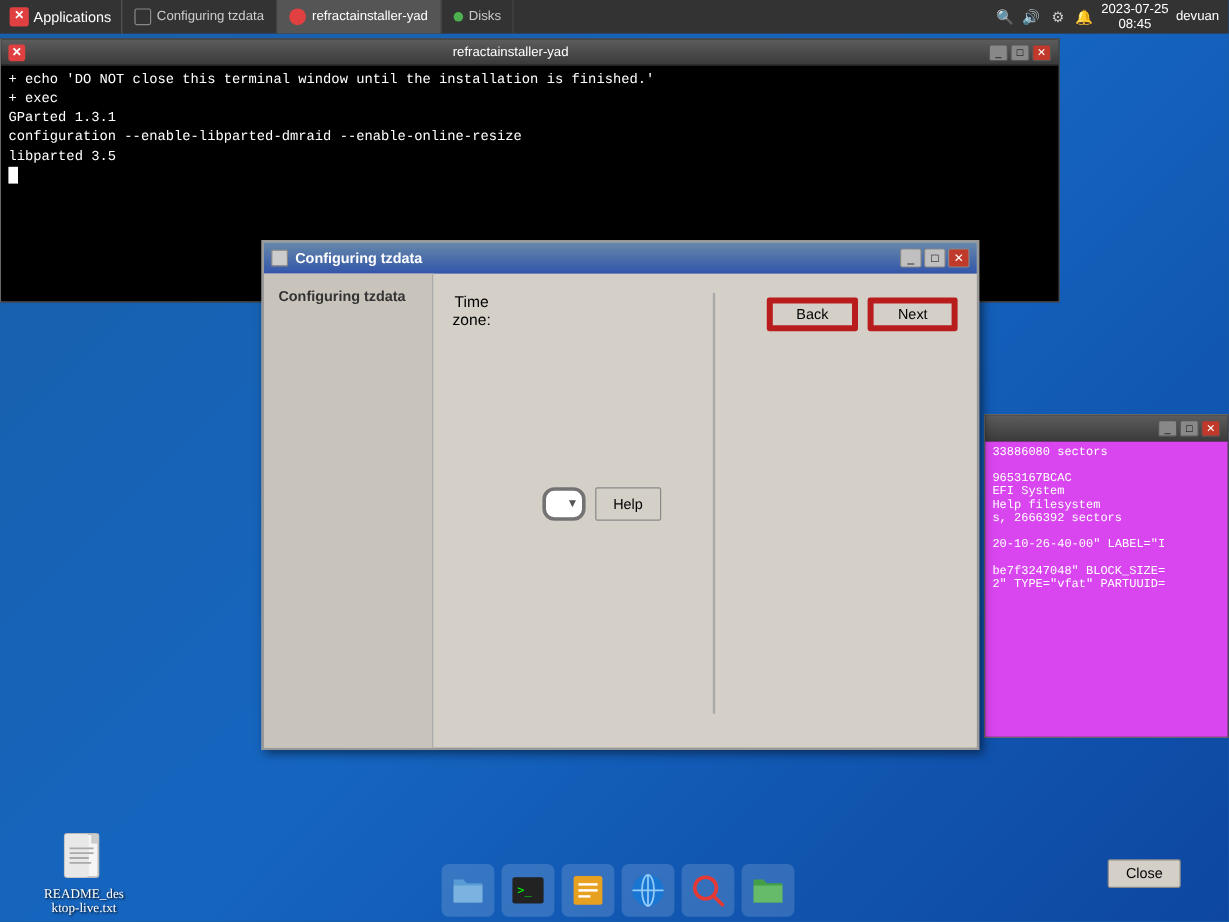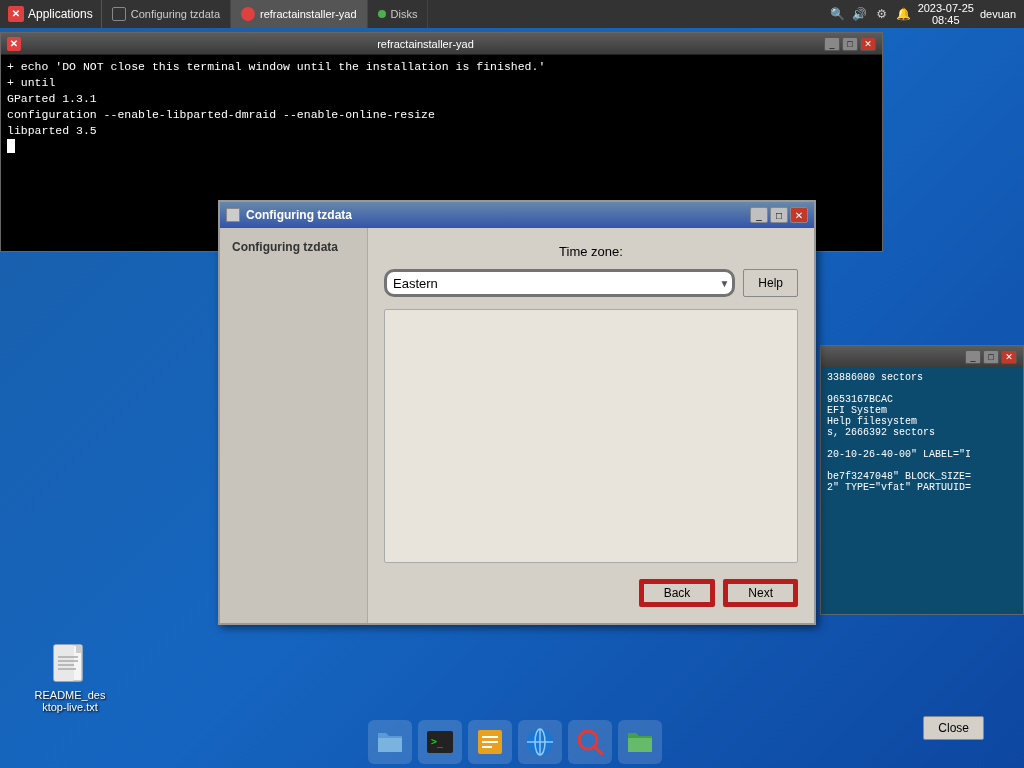--- a/index.html
+++ b/index.html
@@ -280,21 +280,21 @@
     .terminal-window2 .win-ctrl2.close2 {
       background: #c0392b;
       color: #fff;
     }
 
     .terminal-content2 {
       padding: 4px 6px;
       font-family: 'Courier New', monospace;
       font-size: 10px;
       color: #fff;
-      background: #0c4a6e;
+      background: #d946ef;
       height: calc(100% - 22px);
       overflow: hidden;
     }
 
     
     .dialog-window {
       position: absolute;
       top: 200px;
       left: 218px;
       width: 598px;
@@ -365,21 +365,22 @@
       padding: 12px;
       font-size: 12px;
       color: #333;
       font-weight: bold;
     }
 
     .dialog-main {
       flex: 1;
       padding: 16px;
       display: flex;
-      flex-direction: column;
+      flex-direction: row;
+      gap: 43px;
     }
 
     .dialog-main .timezone-label {
       font-size: 13px;
       color: #000;
       margin-bottom: 10px;
       text-align: center;
     }
 
     .dialog-main .select-row {
@@ -544,21 +545,21 @@
       <span class="title-icon">✕</span>
       <span class="title-text">refractainstaller-yad</span>
       <div class="win-controls">
         <div class="win-ctrl">_</div>
         <div class="win-ctrl">□</div>
         <div class="win-ctrl close">✕</div>
       </div>
     </div>
     <div class="terminal-content">
       <div class="prompt-line"><span>+ echo 'DO NOT close this terminal window until the installation is finished.'</span></div>
-      <div class="prompt-line"><span>+ until</span></div>
+      <div class="prompt-line"><span>+ exec</span></div>
       <div class="prompt-line"><span>GParted 1.3.1</span></div>
       <div class="prompt-line"><span>configuration --enable-libparted-dmraid --enable-online-resize</span></div>
       <div class="prompt-line"><span>libparted 3.5</span></div>
       <div class="prompt-line"><span class="cursor"></span></div>
     </div>
   </div>
 
   <div class="terminal-window2">
     <div class="terminal-titlebar2">
       <span class="title-text2"></span>
@@ -618,21 +619,21 @@
         </div>
         <div class="dialog-content-area"></div>
         <div class="dialog-footer">
           <button class="btn">Back</button>
           <button class="btn">Next</button>
         </div>
       </div>
     </div>
   </div>
 
-  <div class="desktop-icon" style="top: 641px; left: 30px;">
+  <div class="desktop-icon" style="top: 691px; left: 30px; font-family: Liberation Serif, serif;">
     <svg class="file-icon-svg" viewBox="0 0 48 48">
       <rect x="8" y="4" width="28" height="36" rx="2" fill="#f5f5f5" stroke="#bbb" stroke-width="1.5"></rect>
       <rect x="8" y="4" width="20" height="36" rx="2" fill="#e8e8e8"></rect>
       <rect x="30" y="4" width="6" height="8" fill="#ccc"></rect>
       <line x1="12" y1="16" x2="32" y2="16" stroke="#aaa" stroke-width="1.5"></line>
       <line x1="12" y1="20" x2="32" y2="20" stroke="#aaa" stroke-width="1.5"></line>
       <line x1="12" y1="24" x2="28" y2="24" stroke="#aaa" stroke-width="1.5"></line>
       <line x1="12" y1="28" x2="30" y2="28" stroke="#aaa" stroke-width="1.5"></line>
     </svg>
     <span class="icon-label">README_des<br>ktop-live.txt</span>

